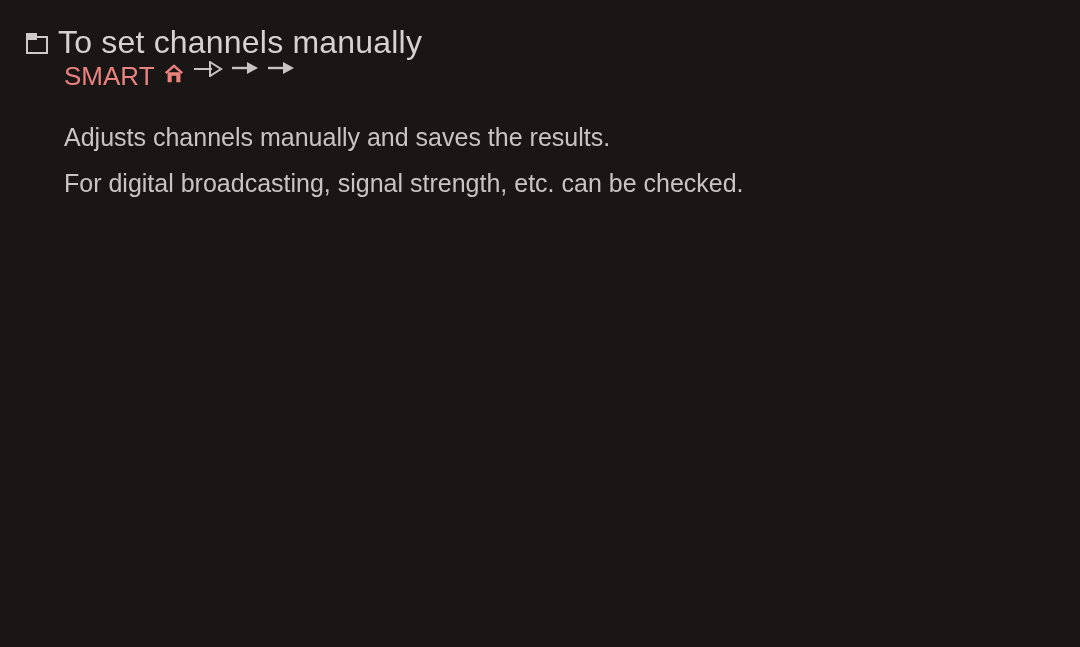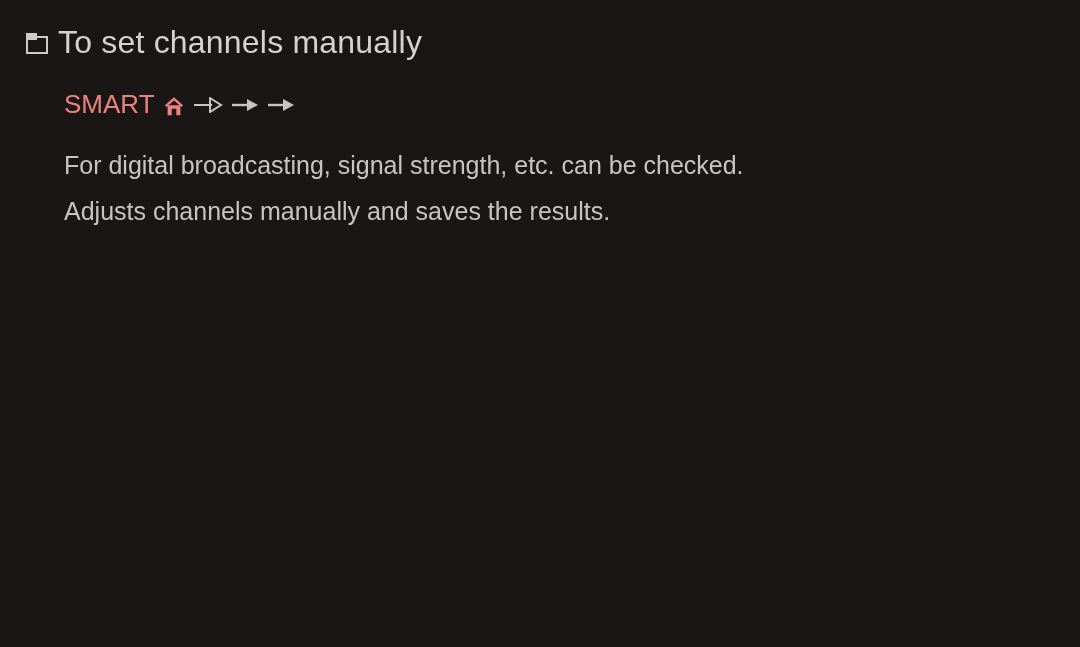--- a/index.html
+++ b/index.html
@@ -10,21 +10,20 @@
       font-family: Arial, Helvetica, sans-serif;
       overflow: hidden;
     }
     .page {
       padding: 24px 26px;
     }
     .title-row {
       display: flex;
       align-items: center;
       gap: 10px;
-      margin-bottom: 28px;
     }
     .bullet-icon {
       width: 22px;
       height: 18px;
       position: relative;
       top: 0px;
     }
     .bullet-icon .outer {
       position: absolute;
       width: 22px;
@@ -42,21 +41,21 @@
       left: -0px;
     }
     .title {
       font-size: 32px;
       color: #d6d2d2;
       font-weight: 400;
       letter-spacing: 0.2px;
     }
     .breadcrumb {
       display: flex;
-      align-items: center;
+      align-items: flex-start;
       flex-wrap: wrap;
       gap: 8px;
       margin-left: 38px;
       margin-bottom: 22px;
       font-size: 26px;
     }
     .crumb {
       color: #eb827f;
       font-weight: 400;
     }
@@ -117,17 +116,17 @@
     </span>
     <span class="arrow-solid">
       <svg width="28" height="14" viewBox="0 0 28 14">
         <line x1="1" y1="7" x2="18" y2="7" stroke="#c9c4c4" stroke-width="2.4"></line>
         <path d="M16 1 L27 7 L16 13 Z" fill="#c9c4c4"></path>
       </svg>
     </span>
   </div>
 
   <div class="body-text">
+    <div>Adjusts channels manually and saves the results.</div>
     <div>For digital broadcasting, signal strength, etc. can be checked.</div>
-    <div>Adjusts channels manually and saves the results.</div>
   </div>
 
 </div>
 
 </body></html>

